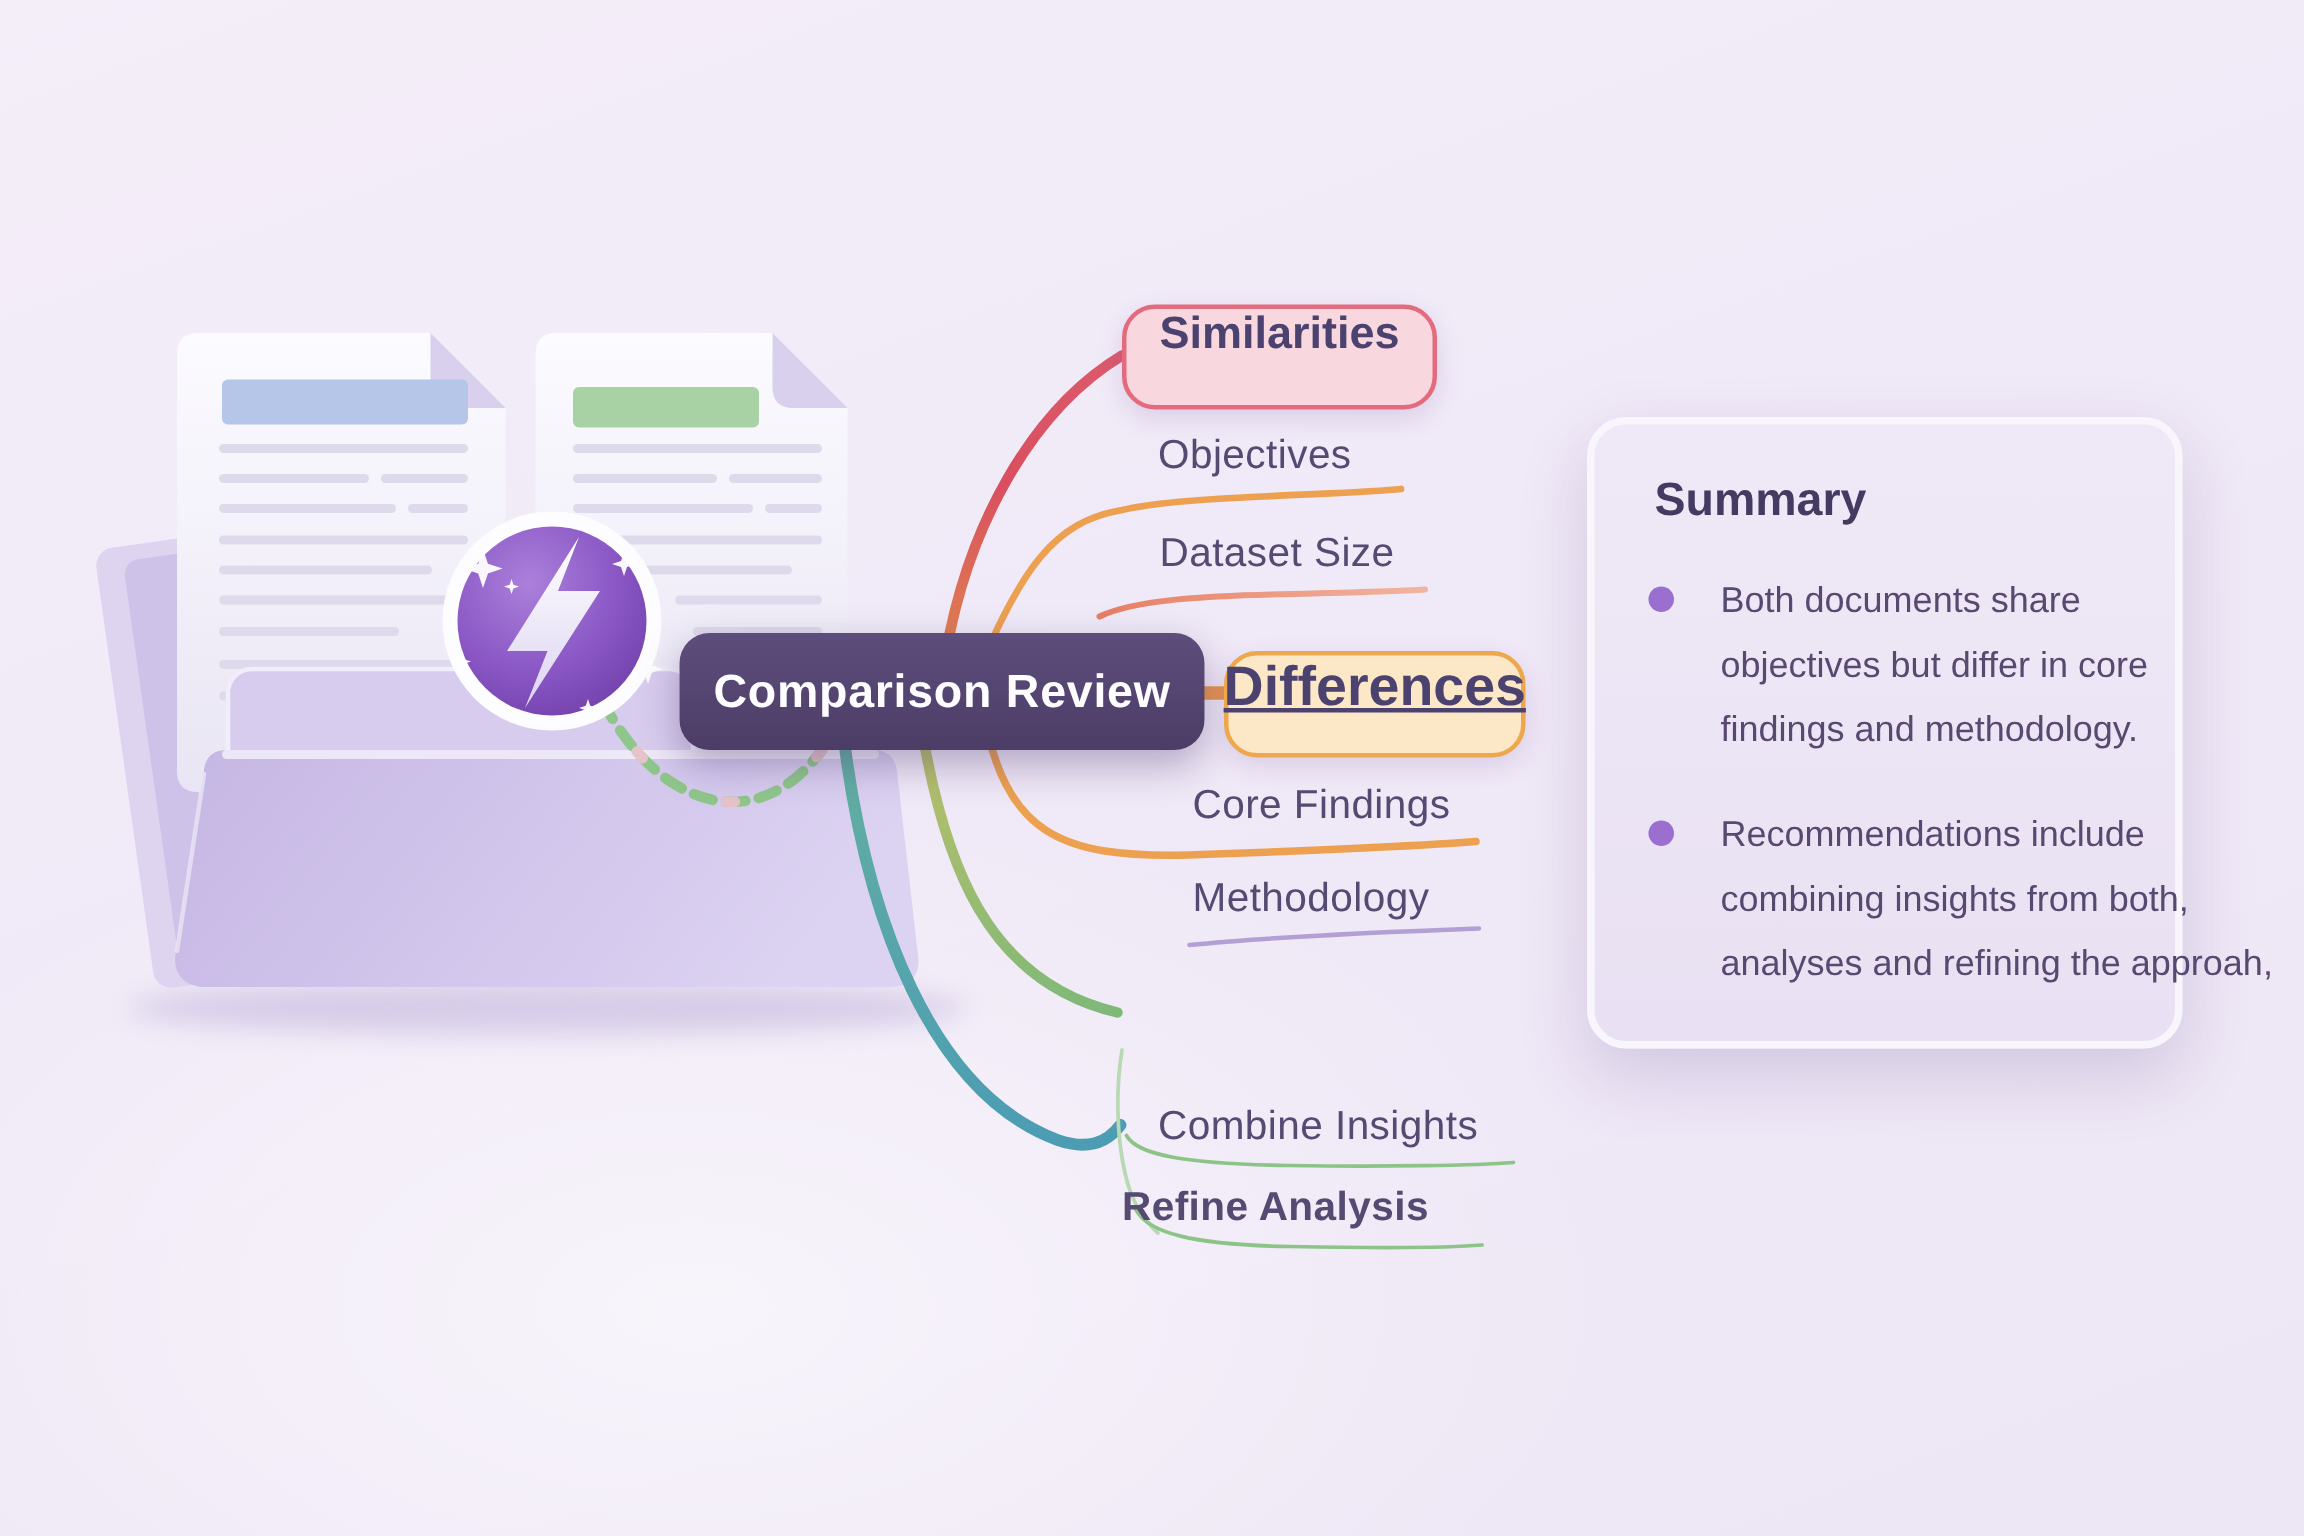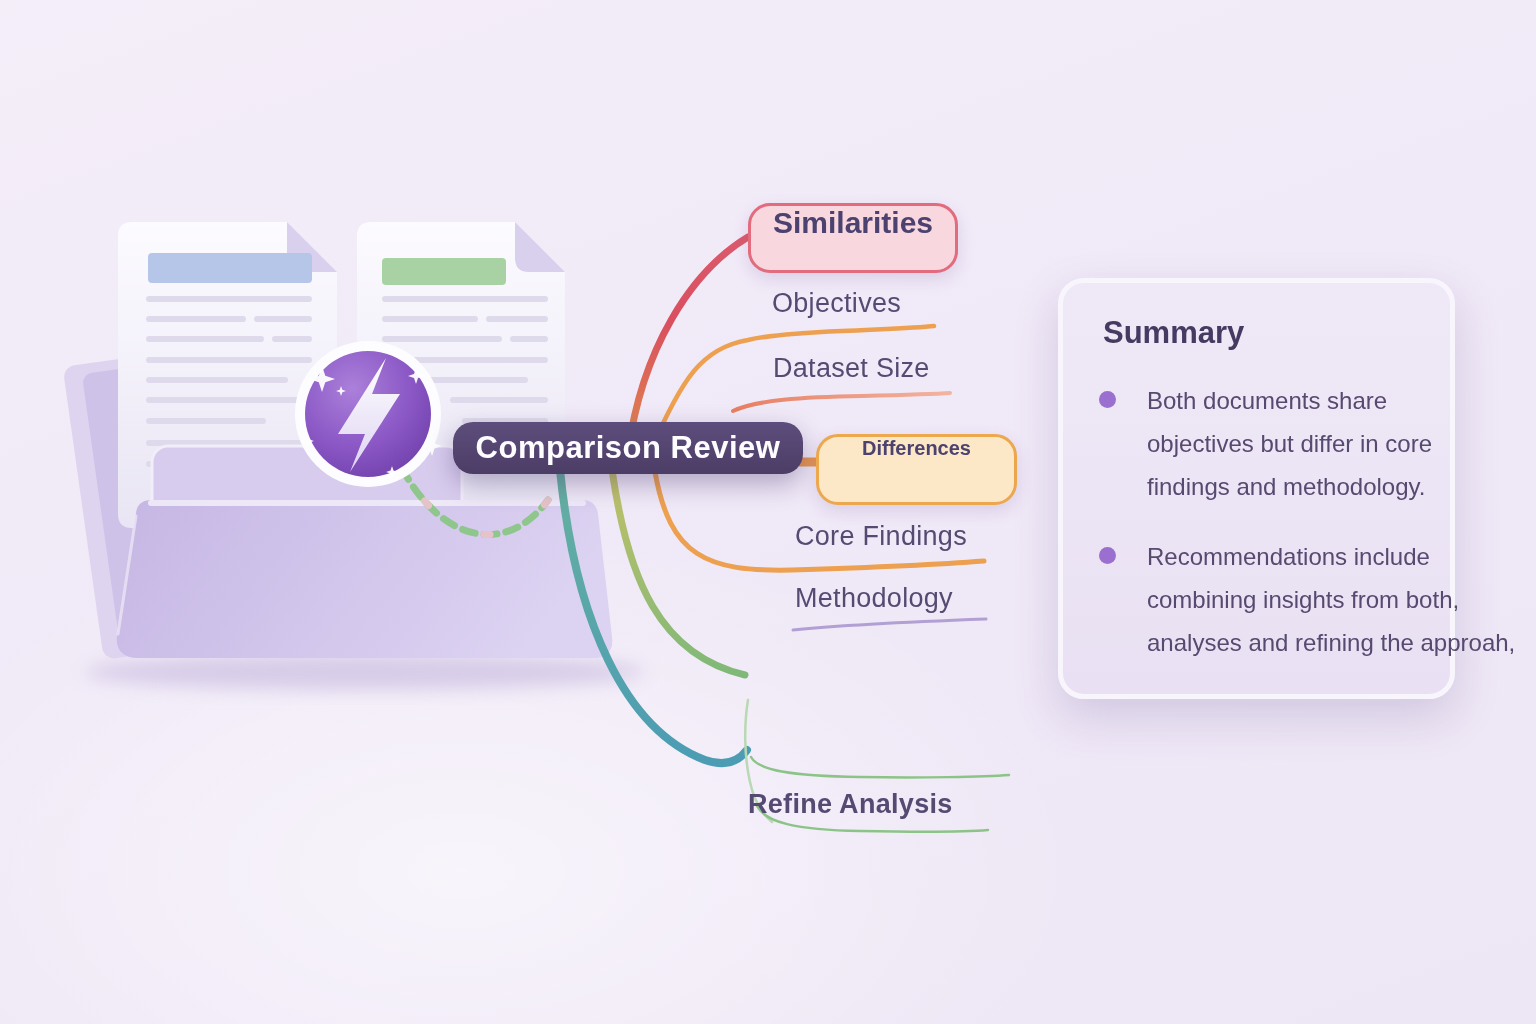--- a/index.html
+++ b/index.html
@@ -11,37 +11,37 @@
   .stage::after{
     content:"";position:absolute;inset:0;
     background:radial-gradient(900px 500px at 30% 85%, rgba(255,255,255,.55), rgba(255,255,255,0) 70%);
     pointer-events:none;
   }
   svg.art{position:absolute;left:0;top:0;z-index:1;}
   .hud{position:absolute;z-index:5;}
 
   
   .root-node{
-    left:453px;top:422px;width:350px;height:52px;border-radius:20px;
+    left:453px;top:422px;width:350px;height:78px;border-radius:20px;
     background:linear-gradient(180deg,#5d4d7c 0%,#4c3d66 100%);
     box-shadow:0 10px 26px rgba(76,58,112,.38);
     display:flex;align-items:center;justify-content:center;
     color:#fdfcff;font-size:31px;font-weight:700;letter-spacing:.5px;
   }
 
   
   .badge{
     display:flex;align-items:flex-start;justify-content:center;
     border-radius:22px;font-weight:700;color:#4b4270;
     box-shadow:0 6px 16px rgba(120,90,160,.18);
   }
   .badge.similarities{left:748px;top:203px;width:204px;height:64px;font-size:30px;
     background:#f8d7de;border:3px solid #e26b7e;}
-  .badge.differences{left:816px;top:434px;width:195px;height:65px;font-size:20px;
-    background:#fce8c6;border:3px solid #eda74c;}
+  .badge.differences{left:816px;top:434px;width:195px;height:65px;font-size:37px;
+    background:#fce8c6;border:3px solid #eda74c;text-decoration:underline;}
   .badge.recommendations{left:743px;top:652px;width:322px;height:65px;font-size:30px;
     background:#d9ebd2;border:3px solid #86ba7f;}
 
   .leaf{
     position:absolute;z-index:5;color:#554b72;font-size:27px;font-weight:400;letter-spacing:.3px;
   }
 
   
   .summary-card{
     left:1058px;top:268px;width:397px;height:421px;border-radius:26px;
@@ -212,20 +212,21 @@
   </div>
   <span class="leaf" style="left:772px;top:288px;">Objectives</span>
   <span class="leaf" style="left:773px;top:353px;">Dataset Size</span>
 
   <div class="hud badge differences">
     <span>Differences</span>
   </div>
   <span class="leaf" style="left:795px;top:521px;">Core Findings</span>
   <span class="leaf" style="left:795px;top:583px;">Methodology</span>
 
+  <span class="leaf" style="left:772px;top:735px;">Combine Insights</span>
   <span class="leaf" style="left:748px;top:789px;font-weight:bold;">Refine Analysis</span>
 
   <div class="hud summary-card">
     <div class="summary-title">Summary</div>
     <div class="bullet b2">
       <span class="dot"></span>
       <span class="btext">Recommendations include
 combining insights from both,
 analyses and refining the approah,</span>
     </div>

